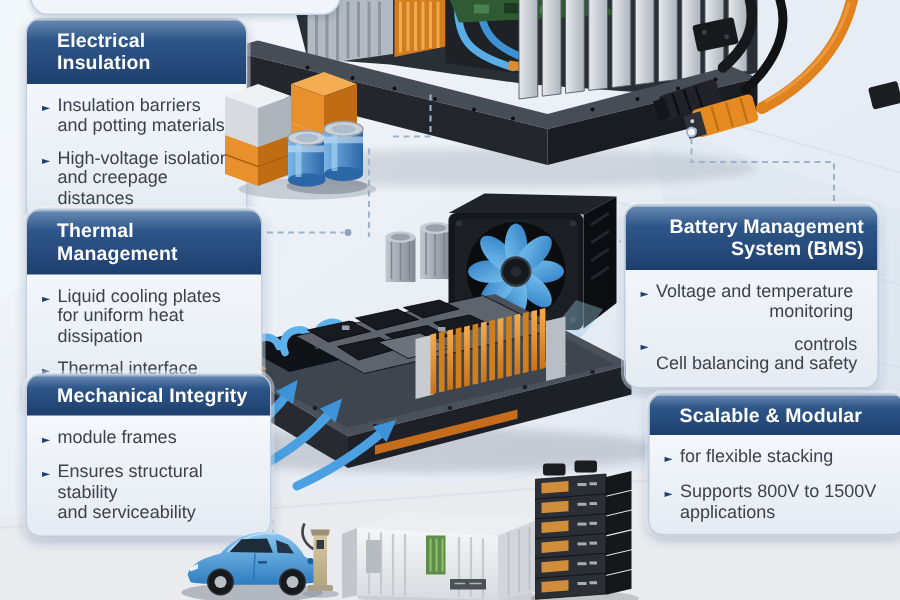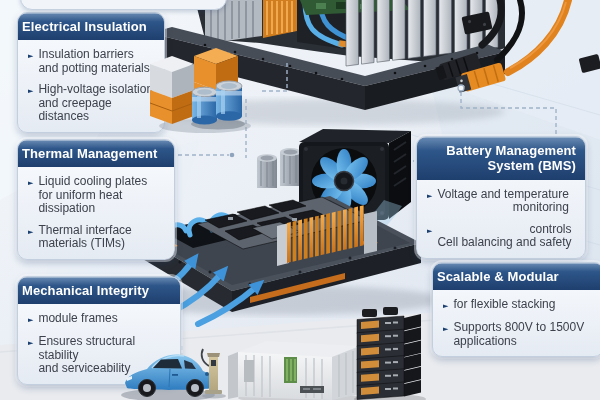--- a/index.html
+++ b/index.html
@@ -11,31 +11,31 @@
   #cards{z-index:2;position:absolute;inset:0;}
   #art-top{z-index:3;}
 
   .card{position:absolute;border-radius:10px;overflow:hidden;
         border:1px solid #c3cfdf;
         box-shadow:0 3px 7px rgba(35,65,110,.28),0 0 0 2px rgba(255,255,255,.45);
         background:linear-gradient(180deg,#fafcfe 0%,#eef2f8 55%,#e5ebf3 100%);}
   .card-header{background:linear-gradient(180deg,#6a8cb4 0%,#2e5689 32%,#1e3f6e 100%);
         box-shadow:inset 0 1px 0 rgba(255,255,255,.35);
         color:#fff;font-weight:bold;font-size:13px;line-height:1.18;
-        padding:6px 9px 6px 4px;letter-spacing:.1px;}
+        padding:6px 9px 6px 20px;letter-spacing:.1px;}
   .card-body{padding:8px 5px 6px 10px;}
   .bullet{display:flex;gap:5px;margin-bottom:8px;}
   .bullet:last-child{margin-bottom:2px;}
   .bullet .arrow{color:#1c4170;font-size:7px;line-height:14px;
         font-family:"DejaVu Sans",sans-serif;flex:0 0 auto;padding-top:1px;}
   .bullet .lines div{font-size:12px;line-height:13.5px;color:#3c414b;}
 
   #card-ei{left:17px;top:12px;width:146px;}
   #card-tm{left:17px;top:139px;width:156px;}
-  #card-mi{left:17px;top:276px;width:162px;}
+  #card-mi{left:17px;top:249px;width:162px;}
   #card-bms{left:416px;top:136px;width:168px;text-align:right;}
   #card-sm{left:432px;top:262px;width:170px;}
 
   .partial-card{position:absolute;left:20px;top:-20px;width:205px;height:28px;
         border-radius:12px;background:#f1f5fa;border:1px solid #c6d1e0;
         box-shadow:0 2px 4px rgba(35,65,110,.2);z-index:2;}
 </style>
 </head>
 <body>
 

